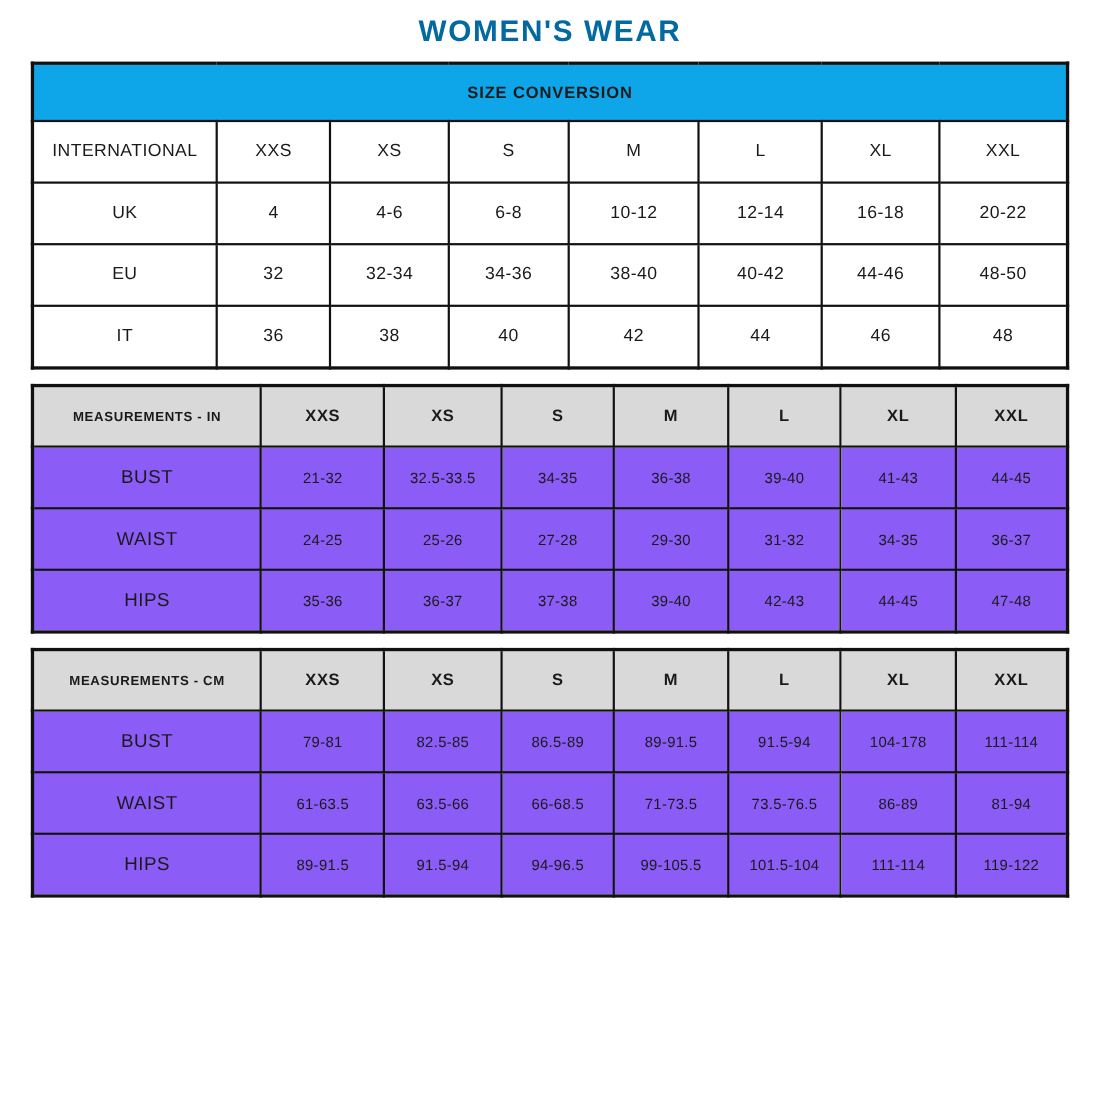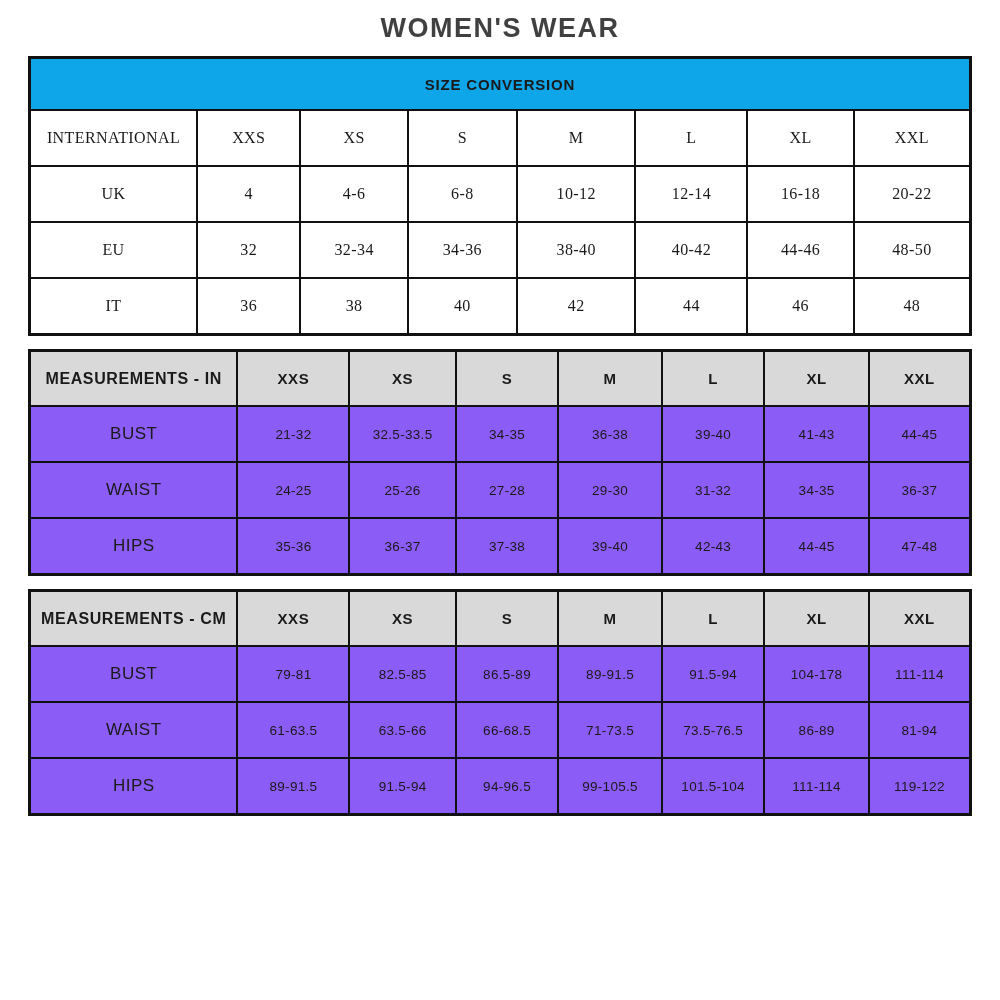--- a/index.html
+++ b/index.html
@@ -21,21 +21,21 @@
   }
   .title {
     margin: 0;
     padding-top: 13px;
     padding-bottom: 13px;
     text-align: center;
     font-size: 27px;
     font-weight: bold;
     letter-spacing: 1.5px;
     line-height: 30px;
-    color: #404040;
+    color: #0369a1;
   }
   table.tbl {
     border-collapse: collapse;
     table-layout: fixed;
     width: 100%;
     border: 3px solid #111111;
   }
   table.tbl th, table.tbl td {
     border: 2px solid #111111;
     text-align: center;
@@ -51,35 +51,34 @@
     font-size: 15px;
     font-weight: bold;
     letter-spacing: 0.8px;
   }
   .conversion td {
     height: 54px;
     font-size: 16px;
     font-weight: normal;
     letter-spacing: 0.4px;
     background: #ffffff;
-    font-family: Liberation Serif, serif;
   }
   
   .measure {
     margin-top: 13px;
   }
   .measure th {
     background: #d9d9d9;
     height: 53px;
     font-size: 15px;
     font-weight: bold;
     letter-spacing: 0.6px;
   }
   .measure th.lbl {
-    font-size: 16px;
+    font-size: 12px;
   }
   .measure td {
     height: 54px;
     background: #8b5cf6;
   }
   .measure td.lbl {
     font-size: 17px;
     letter-spacing: 0.5px;
   }
   .measure td.val {

